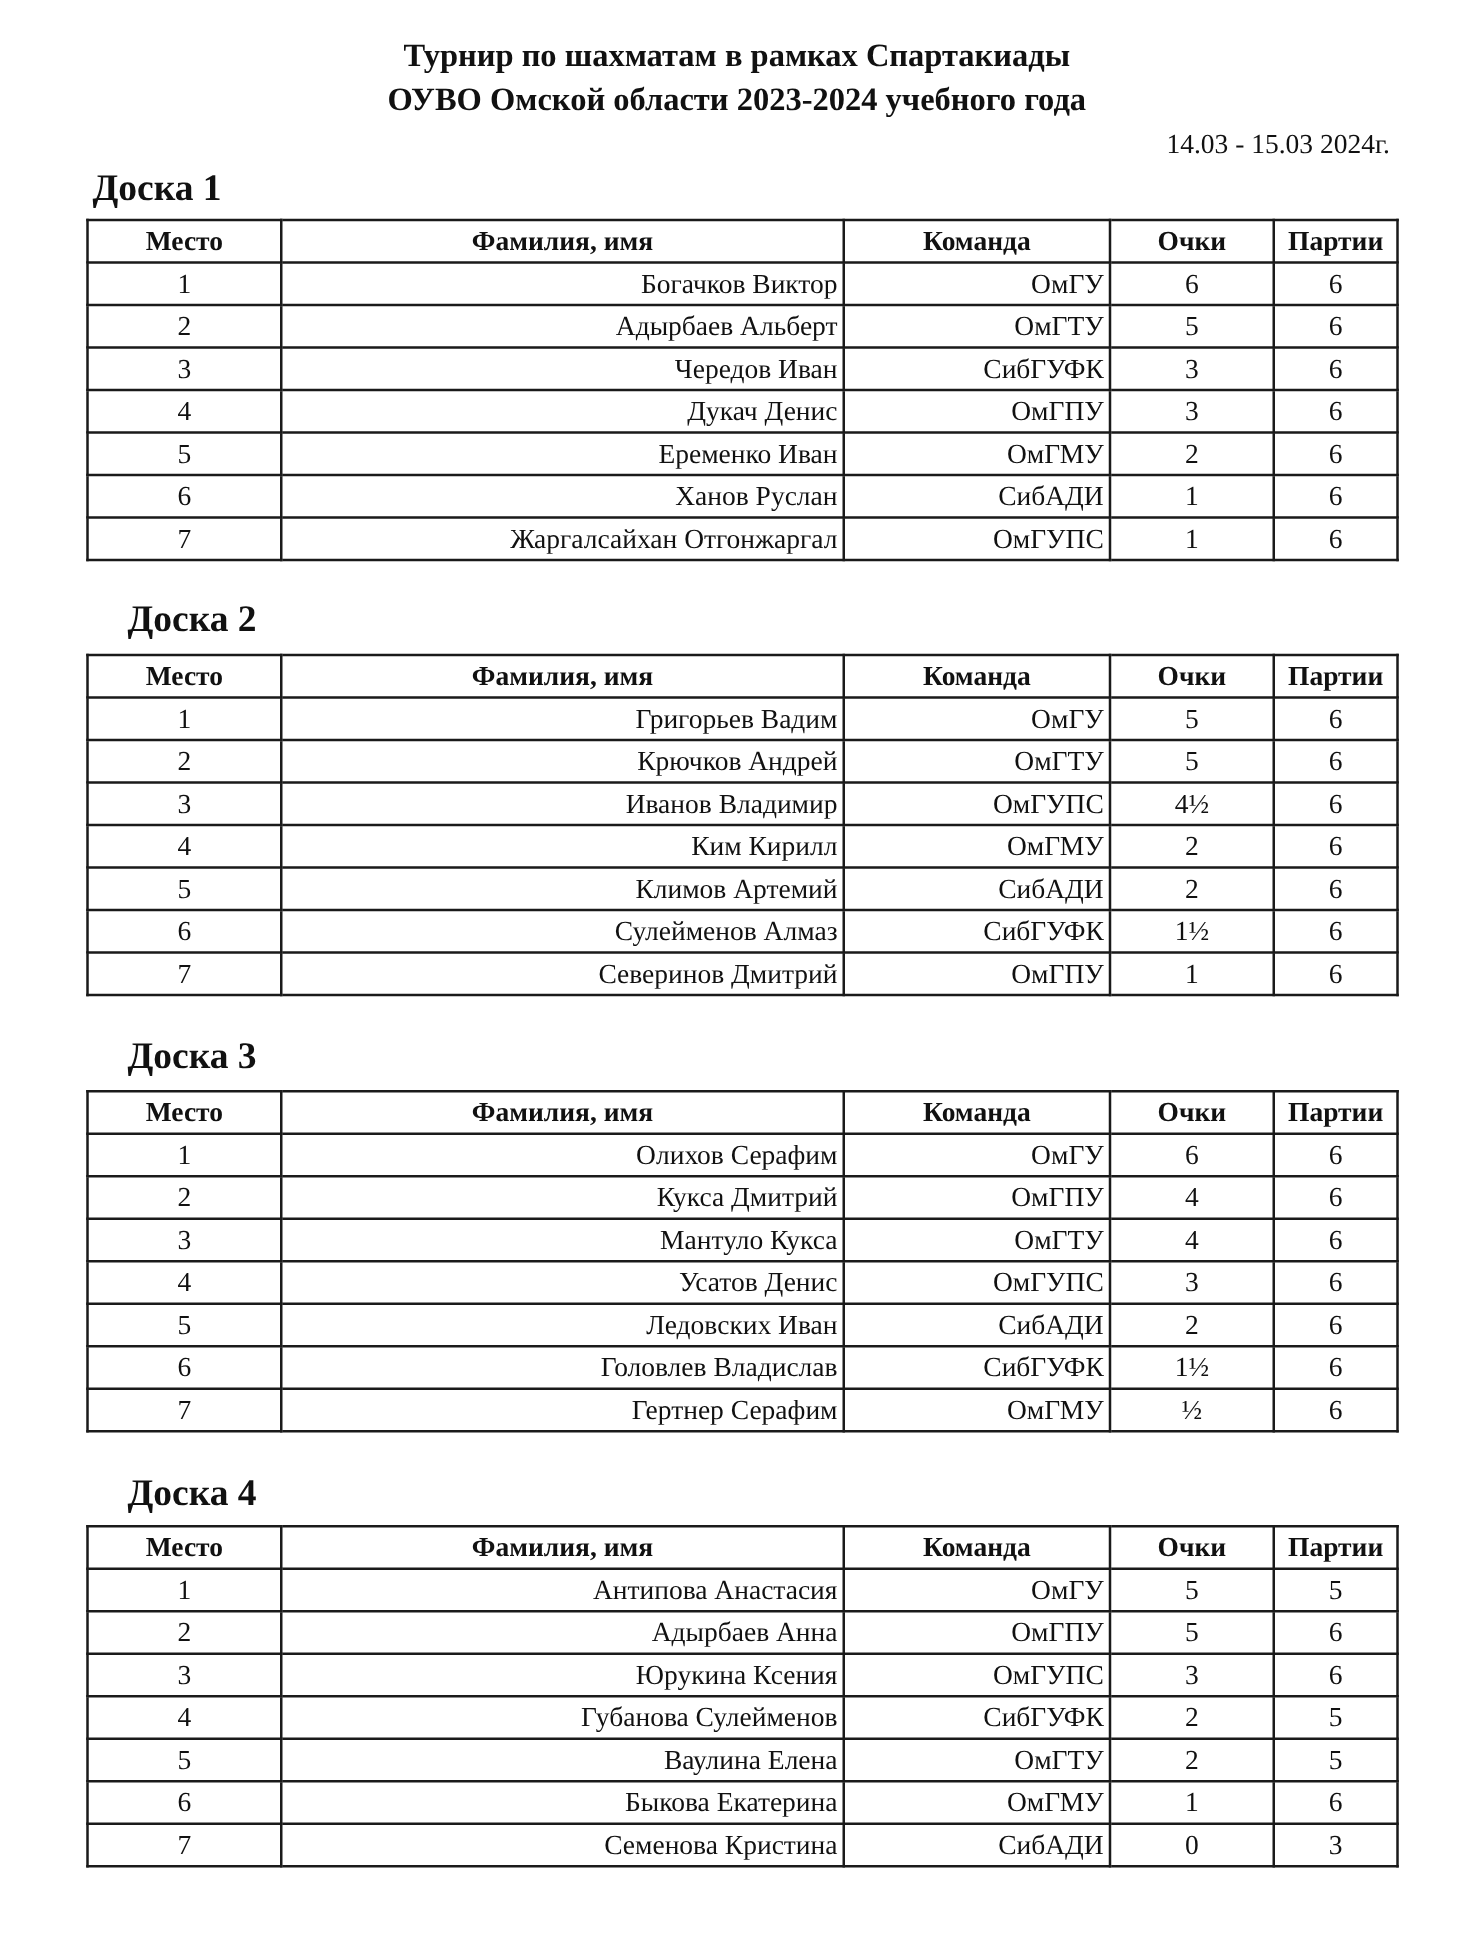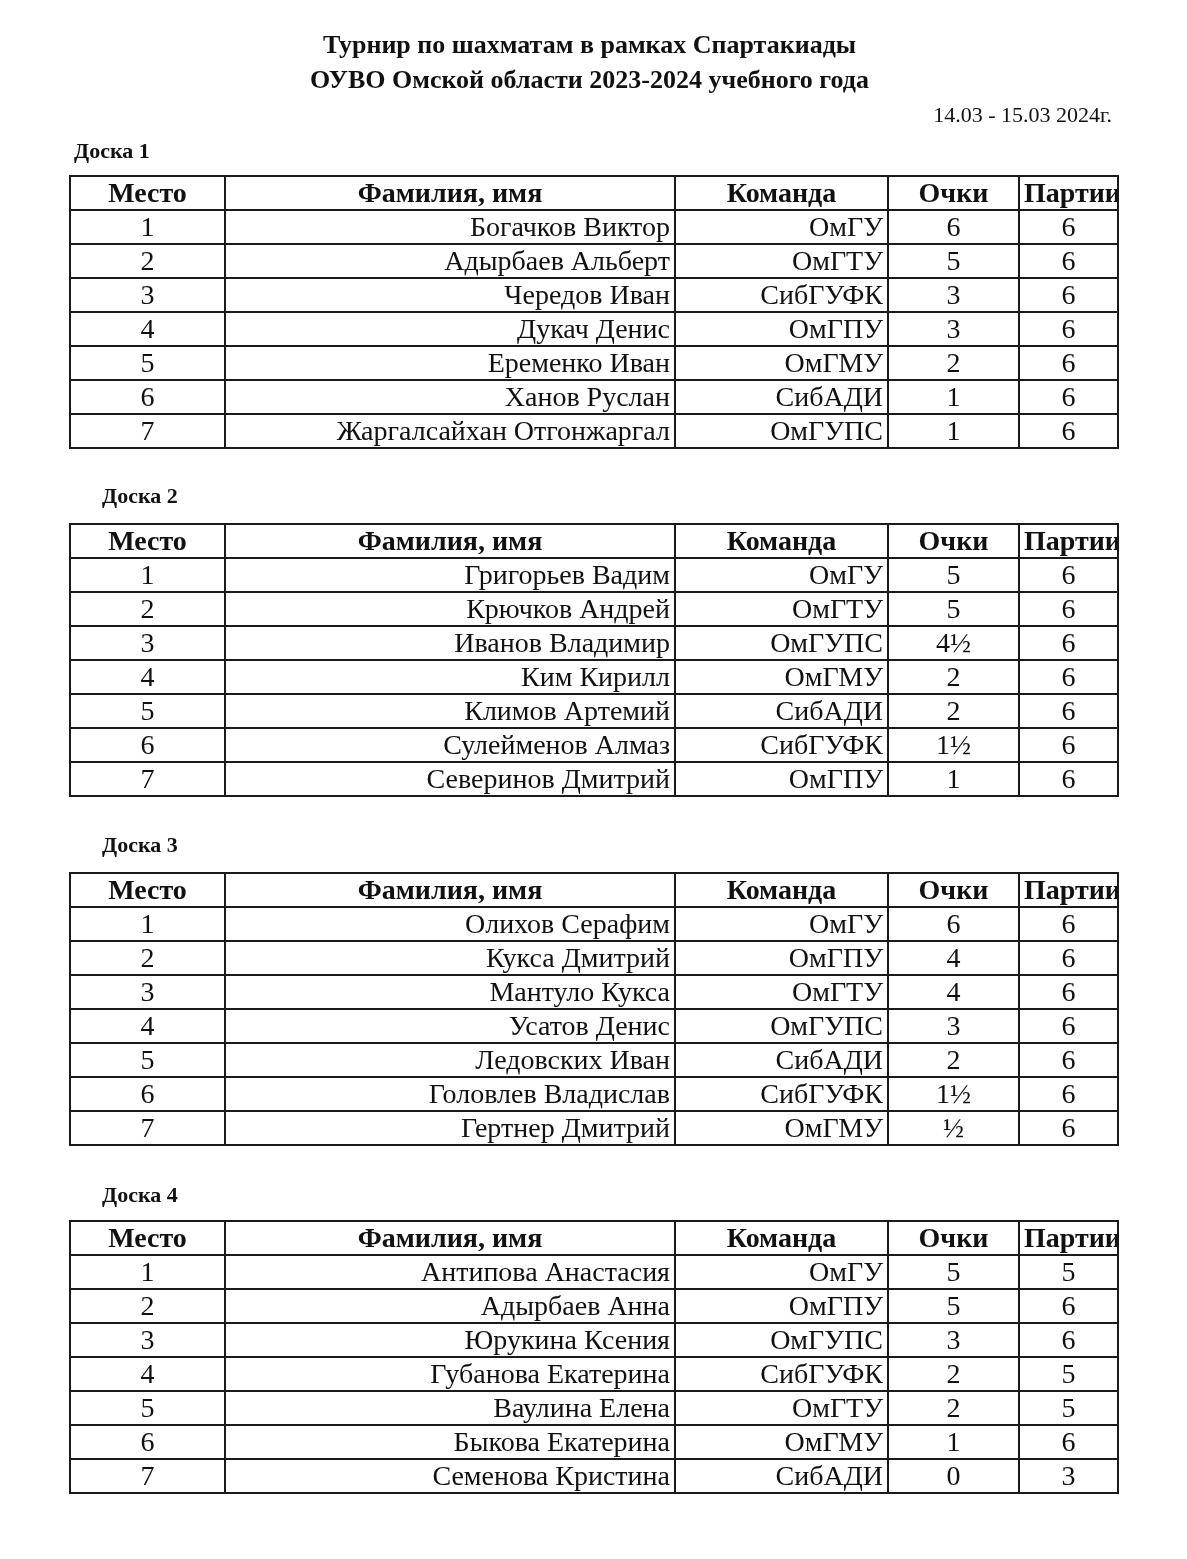--- a/index.html
+++ b/index.html
@@ -12,26 +12,26 @@
     position: absolute; left: 0; width: 1187px; text-align: center;
     font-weight: bold; font-size: 26px; line-height: 34px;
   }
   .title.l1 { top: 28px; left: -4px; }
   .title.l2 { top: 63px; left: -4px; }
   .date {
     position: absolute; top: 100px; right: 75px;
     font-weight: normal; font-size: 22px; line-height: 30px;
   }
   .board-label {
-    position: absolute; font-weight: bold; font-size: 22px; line-height: 30px;
+    position: absolute; font-weight: bold; font-size: 30px; line-height: 30px;
   }
   table.results {
     position: absolute; left: 69px; width: 1048px;
     border-collapse: collapse; table-layout: fixed;
-    font-size: 28px;
+    font-size: 22px;
   }
   table.results th, table.results td {
     border: 2px solid #1a1a1a; height: 32px; padding: 0 4px;
     line-height: 32px; white-space: nowrap; overflow: hidden;
   }
   table.results th { font-weight: bold; text-align: center; }
   td.c-place, td.c-pts, td.c-games { text-align: center; }
   td.c-name, td.c-team { text-align: right; }
   col.w-place { width: 155px; }
   col.w-name { width: 450px; }
@@ -245,21 +245,21 @@
         </tr>
         <tr>
           <td class="c-place">6</td>
           <td class="c-name">Головлев Владислав</td>
           <td class="c-team">СибГУФК</td>
           <td class="c-pts">1½</td>
           <td class="c-games">6</td>
         </tr>
         <tr>
           <td class="c-place">7</td>
-          <td class="c-name">Гертнер Дмитрий</td>
+          <td class="c-name">Гертнер Серафим</td>
           <td class="c-team">ОмГМУ</td>
           <td class="c-pts">½</td>
           <td class="c-games">6</td>
         </tr>
       </tbody>
   </table>
 
   <div class="board-label" style="top: 1180px; left: 102px;">Доска 4</div>
   <table class="results" style="top: 1220px;">
     <colgroup>
@@ -295,21 +295,21 @@
         </tr>
         <tr>
           <td class="c-place">3</td>
           <td class="c-name">Юрукина Ксения</td>
           <td class="c-team">ОмГУПС</td>
           <td class="c-pts">3</td>
           <td class="c-games">6</td>
         </tr>
         <tr>
           <td class="c-place">4</td>
-          <td class="c-name">Губанова Екатерина</td>
+          <td class="c-name">Губанова Сулейменов</td>
           <td class="c-team">СибГУФК</td>
           <td class="c-pts">2</td>
           <td class="c-games">5</td>
         </tr>
         <tr>
           <td class="c-place">5</td>
           <td class="c-name">Ваулина Елена</td>
           <td class="c-team">ОмГТУ</td>
           <td class="c-pts">2</td>
           <td class="c-games">5</td>

